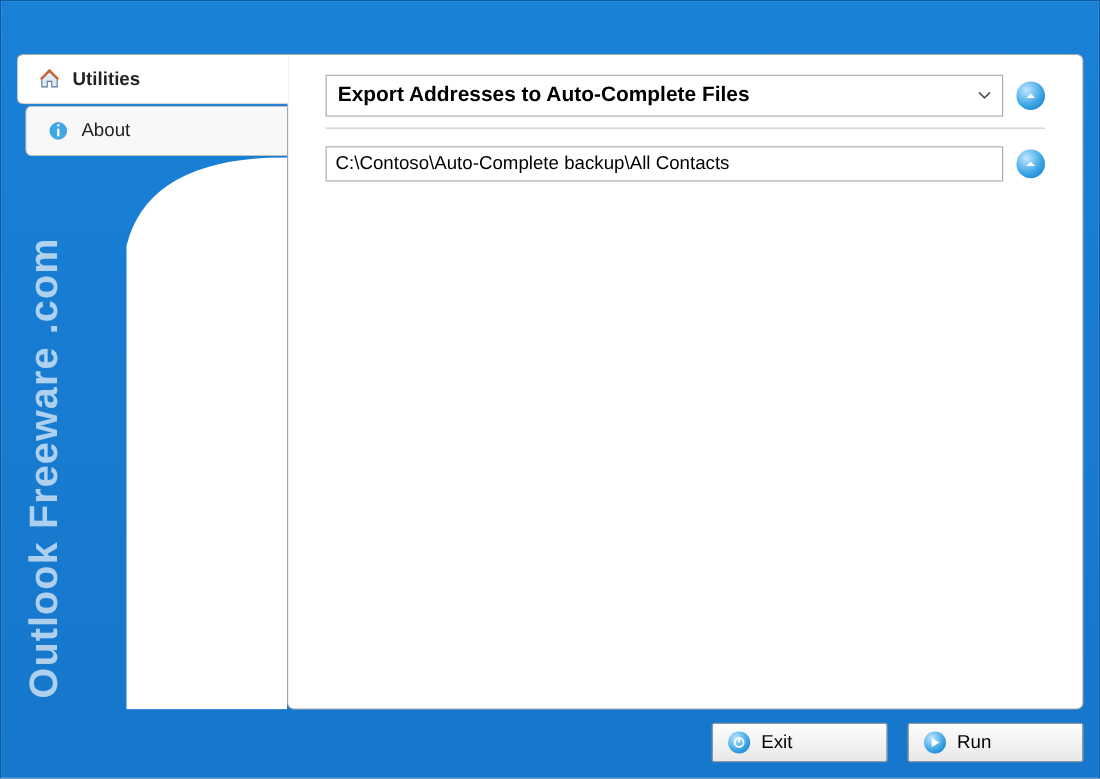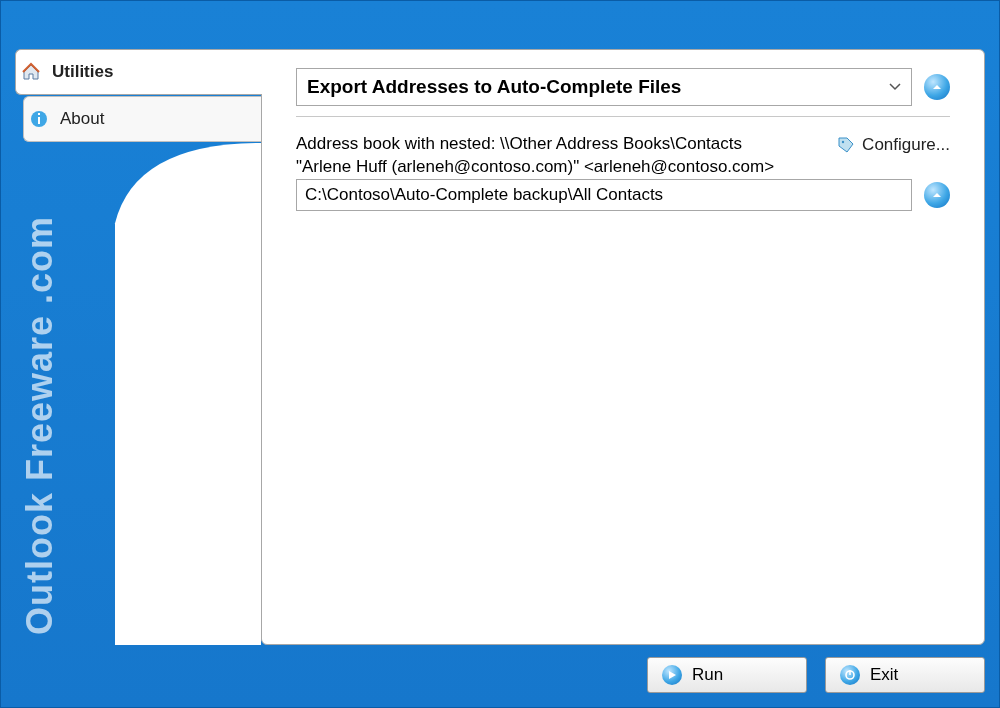--- a/index.html
+++ b/index.html
@@ -61,21 +61,21 @@
     position: relative;
   }
   .sidebar {
     width: 246px;
     position: relative;
   }
   .tab {
     height: 46px;
     display: flex;
     align-items: center;
-    padding-left: 4px;
+    padding-left: 18px;
     font-size: 17px;
     color: #222;
     position: relative;
   }
   .tab.active {
     background: #fff;
     font-weight: bold;
     border: 1px solid #a7a7a7;
     border-right: none;
     border-radius: 6px 0 0 6px;
@@ -283,60 +283,47 @@
           <div class="round-btn">
             <svg viewBox="0 0 12 12">
                 <path d="M2 8 L6 4 L10 8 Z" fill="#fff"></path>
               </svg>
           </div>
         </div>
 
 
         <hr class="hr">
 
-        <div class="addr-row">
-          <div class="addr-text">Address book with nested: \\Other Address Books\Contacts
-"Arlene Huff (arleneh@contoso.com)" &lt;arleneh@contoso.com&gt;</div>
-          <div class="configure">
-            <span class="tag-icon">
-              <svg width="20" height="20" viewBox="0 0 20 20">
-                  <path d="M3 3 L11 3 L17 9 L11 17 L3 11 Z" fill="#bfe0f0" stroke="#3a90c8" stroke-width="1"></path>
-                  <circle cx="7" cy="7" r="1.2" fill="#3a90c8"></circle>
-                </svg>
-            </span>
-            <span>Configure...</span>
-          </div>
-        </div>
 
         <div class="export-row">
           <input class="export-input" type="text" value="C:\Contoso\Auto-Complete backup\All Contacts" style="">
           <div class="round-btn">
             <svg viewBox="0 0 12 12">
                 <path d="M2 8 L6 4 L10 8 Z" fill="#fff"></path>
               </svg>
           </div>
         </div>
 
       </div>
     </div>
 
     <div class="footer">
-      <div class="action-btn">
-        <span class="btn-icon">
-          <svg width="10" height="10" viewBox="0 0 10 10">
-              <path d="M2 1 L9 5 L2 9 Z" fill="#fff"></path>
-            </svg>
-        </span>
-        <span>Run</span>
-      </div>
       <div class="action-btn">
         <span class="btn-icon">
           <svg width="12" height="12" viewBox="0 0 12 12">
               <circle cx="6" cy="6" r="4" fill="none" stroke="#fff" stroke-width="1.6"></circle>
               <line x1="6" y1="1" x2="6" y2="6" stroke="#fff" stroke-width="1.6"></line>
             </svg>
         </span>
         <span>Exit</span>
       </div>
+      <div class="action-btn">
+        <span class="btn-icon">
+          <svg width="10" height="10" viewBox="0 0 10 10">
+              <path d="M2 1 L9 5 L2 9 Z" fill="#fff"></path>
+            </svg>
+        </span>
+        <span>Run</span>
+      </div>
     </div>
 
   </div>
 </div>
 
 </body></html>

